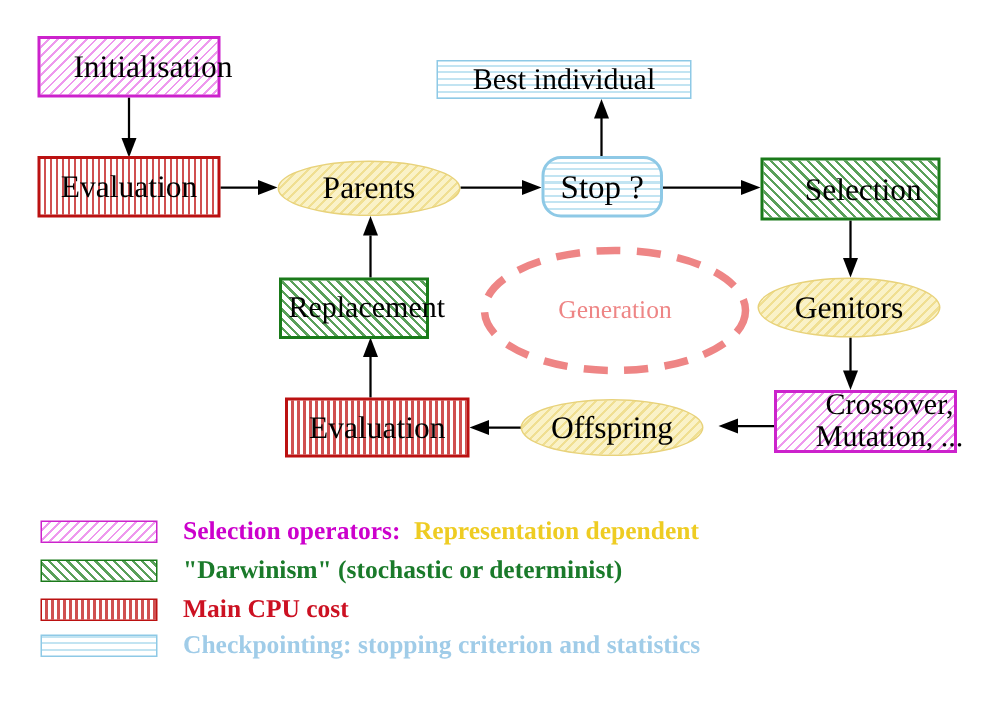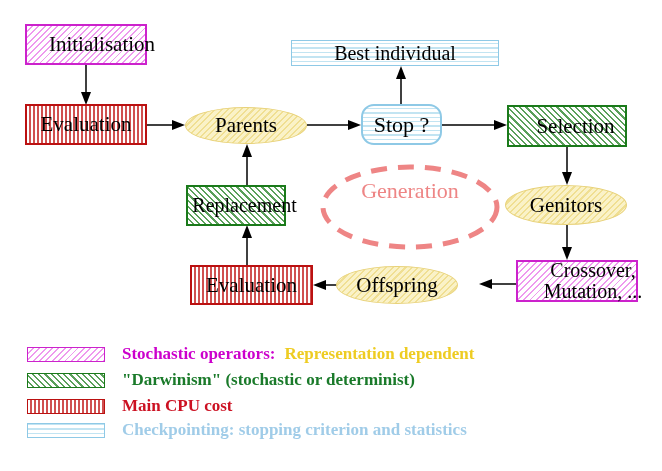--- a/index.html
+++ b/index.html
@@ -32,31 +32,31 @@
     border:1.5px solid #8ec9e6;
     background:repeating-linear-gradient(0deg,#ffffff 0,#ffffff 3px,#c2e4f2 3px,#c2e4f2 4.4px);
   }
   .ellipse-yellow {
     border:1.5px solid #e8d27a; border-radius:50%;
     background:repeating-linear-gradient(135deg,#faf2c8 0,#faf2c8 3px,#f0df92 3px,#f0df92 4.5px);
   }
   .node-initialisation { left:25px; top:24px;  width:122px; height:41px; }
   .node-evaluation-top { left:25px; top:104px; width:122px; height:41px; }
   .node-parents        { left:185px; top:107px; width:122px; height:37px; }
-  .node-best-individual{ left:291px; top:40px; width:208px; height:26px; font-size:20px; }
+  .node-best-individual{ left:291px; top:40px; width:170px; height:26px; font-size:20px; }
   .node-stop           { left:361px; top:104px; width:81px; height:41px; border-radius:13px; font-size:22px; border-width:2px;text-align:right; }
   .node-selection      { left:507px; top:105px; width:120px; height:42px; }
   .node-genitors       { left:505px; top:185px; width:122px; height:40px; }
   .node-crossover      { left:516px; top:260px; width:122px; height:42px; font-size:20px; flex-direction:column; }
-  .node-offspring      { left:336px; top:266px; width:122px; height:38px; }
+  .node-offspring      { left:347px; top:266px; width:122px; height:38px; }
   .node-evaluation-bot { left:190px; top:265px; width:123px; height:40px; }
   .node-replacement    { left:186px; top:185px; width:100px; height:41px; font-size:20px; }
   .node-generation     {
-    left:330px; top:178px; width:160px; height:26px;
-    color:#ee8585; font-size:22px; background:none; border:none;
+    left:330px; top:194px; width:160px; height:26px;
+    color:#ee8585; font-size:17px; background:none; border:none;
   }
 
   .legend-row { position:absolute; left:27px; height:20px; display:flex; align-items:center; }
   .legend-swatch { width:76px; height:13px; box-sizing:content-box; margin-right:17px; flex:0 0 auto; }
   .legend-swatch.sw-magenta { border:1.5px solid #cc22cc;
     background:repeating-linear-gradient(135deg,#ffffff 0,#ffffff 3.2px,#ee99ee 3.2px,#ee99ee 4.5px); }
   .legend-swatch.sw-green { border:1.5px solid #1a7a1a;
     background:repeating-linear-gradient(45deg,#ffffff 0,#ffffff 2.9px,#5aa05a 2.9px,#5aa05a 4.4px); }
   .legend-swatch.sw-red { border:1.5px solid #bb1111;
     background:repeating-linear-gradient(90deg,#ffffff 0,#ffffff 2.3px,#d05050 2.3px,#d05050 4px); }
@@ -123,21 +123,21 @@
   <div class="node ellipse-yellow node-offspring">Offspring</div>
 
   <div class="node stripes-red node-evaluation-bot">Evaluation</div>
 
   <div class="node hatch-green node-replacement">Replacement</div>
 
   <div class="node node-generation">Generation</div>
 
   <div class="legend-row row-1">
     <div class="legend-swatch sw-magenta"></div>
-    <span class="legend-text" style="color: rgb(204, 0, 204);">Stochastic operators:</span>
+    <span class="legend-text" style="color: rgb(204, 0, 204);">Selection operators:</span>
     <span class="legend-text" style="color: rgb(238, 204, 34);">Representation dependent</span>
   </div>
 
   <div class="legend-row row-2">
     <div class="legend-swatch sw-green"></div>
     <span class="legend-text" style="color: rgb(26, 122, 42);">"Darwinism" (stochastic or determinist)</span>
   </div>
 
   <div class="legend-row row-3">
     <div class="legend-swatch sw-red"></div>

